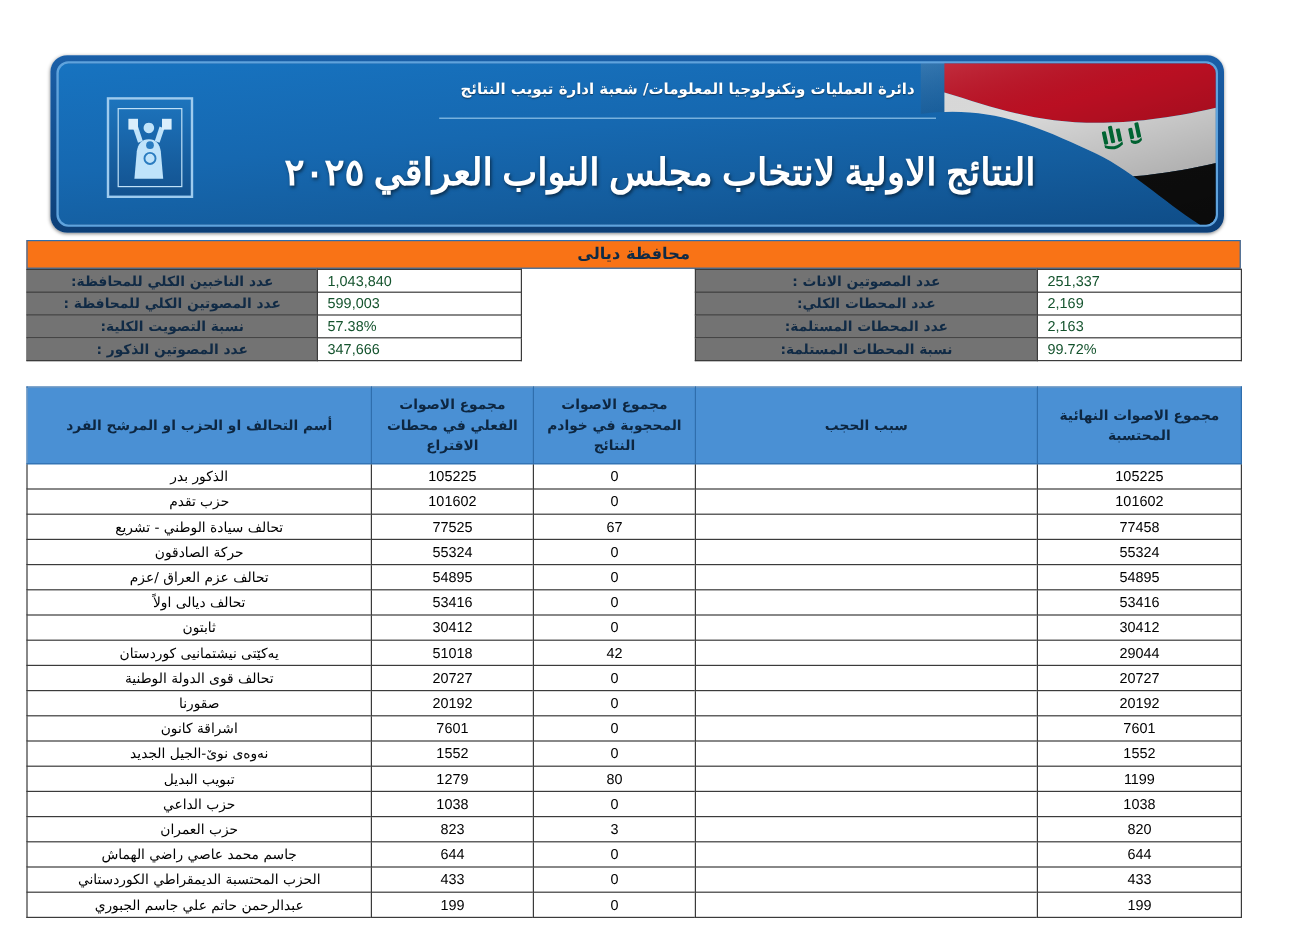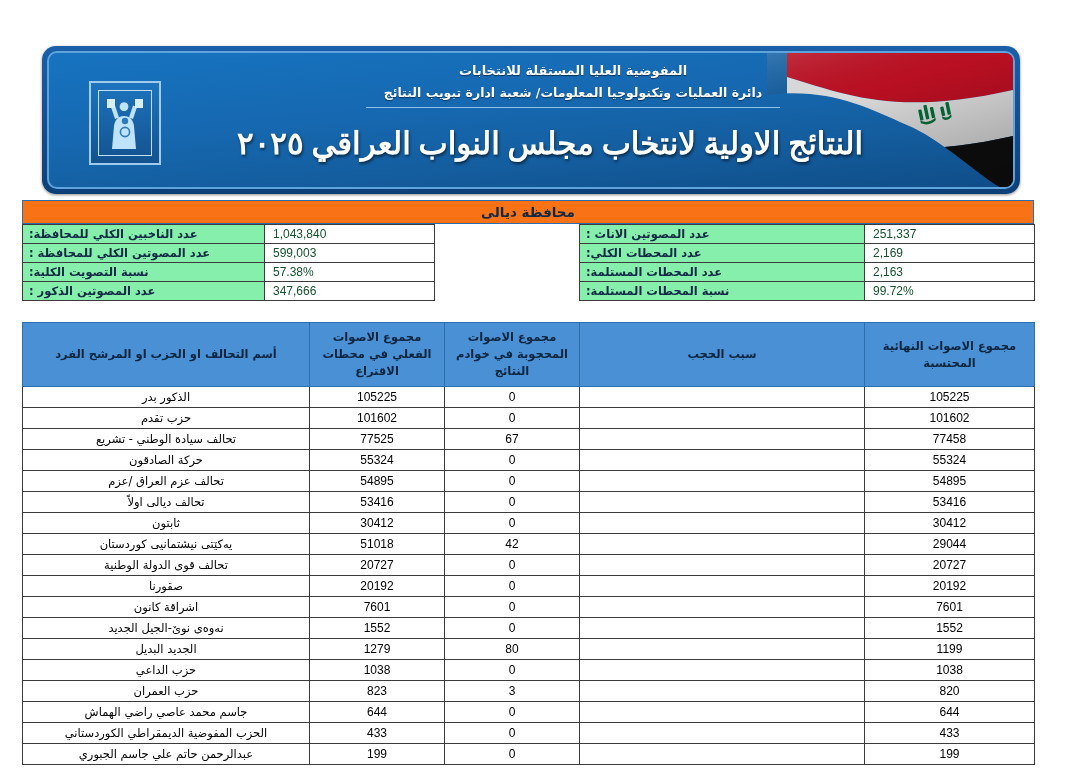--- a/index.html
+++ b/index.html
@@ -52,21 +52,21 @@
     width: 580px; text-align: center; color: #ffffff;
   }
   .org-line1 {
     font-size: 13px; font-weight: bold; letter-spacing: .2px;
     text-shadow: 0 1px 1px rgba(0,0,0,.5);
     margin-bottom: 4px; font-family: "DejaVu Sans", sans-serif;
   }
   .org-line2 {
     font-size: 12.5px; font-weight: bold;
     text-shadow: 0 1px 1px rgba(0,0,0,.5);
-    padding-bottom: 7px;
+    padding-bottom: 17px;
     border-bottom: 1.5px solid #8fc2e8;
     display: inline-block; padding-left: 18px; padding-right: 18px;
     font-family: "DejaVu Sans", sans-serif;
   }
   .main-title {
     position: absolute; right: 150px; top: 72px; width: 580px;
     text-align: center; color: #ffffff;
     font-size: 31px; font-weight: bold;
     text-shadow: 1px 2px 3px rgba(0,0,0,.55);
     font-family: Liberation Serif, serif;
@@ -88,22 +88,22 @@
     position: absolute; left: 22px; top: 224px;
     width: 1012px;
     border-collapse: collapse;
     table-layout: fixed;
   }
   .stats td {
     height: 19px; border: 1px solid #3b3b3b;
     font-size: 11.5px; padding: 0 6px;
   }
   .stats td.lbl {
-    background: #86efac; color: #102a45; font-weight: bold;
-    text-align: left;
+    background: #737373; color: #102a45; font-weight: bold;
+    text-align: center;
   }
   .stats td.val {
     background: #ffffff; color: #14532d; text-align: left;
     direction: ltr; font-family: "Liberation Sans", sans-serif; font-size: 12px;
     padding-left: 8px;
   }
   .stats td.gap { border: none; background: #fff; }
 
   
   .results {
@@ -184,21 +184,20 @@
             </g>
             <rect x="5" y="4" width="8" height="9" fill="#d9eefc"></rect>
             <rect x="33" y="4" width="8" height="9" fill="#d9eefc"></rect>
             <circle cx="23" cy="26" r="3.2" fill="#2a7cc0"></circle>
             <circle cx="23" cy="37" r="4.6" fill="none" stroke="#2a7cc0" stroke-width="1.6"></circle>
           </svg>
         </div>
       </div>
 
       <div class="head-text">
-        <div class="org-line1">المفوضية العليا المستقلة للانتخابات</div>
         <div class="org-line2">دائرة العمليات وتكنولوجيا المعلومات/ شعبة ادارة تبويب النتائج</div>
       </div>
       <div class="main-title">النتائج الاولية لانتخاب مجلس النواب العراقي ٢٠٢٥</div>
 
     </div>
   </div>
 
   <div class="gov-bar">
     <span>محافظة ديالى</span>
   </div>
@@ -343,21 +342,21 @@
           <td class="reason"></td>
           <td class="num">0</td>
           <td class="num">1552</td>
           <td class="name">نەوەى نوێ-الجيل الجديد</td>
         </tr>
         <tr>
           <td class="num">1199</td>
           <td class="reason"></td>
           <td class="num">80</td>
           <td class="num">1279</td>
-          <td class="name">الجديد البديل</td>
+          <td class="name">تبويب البديل</td>
         </tr>
         <tr>
           <td class="num">1038</td>
           <td class="reason"></td>
           <td class="num">0</td>
           <td class="num">1038</td>
           <td class="name">حزب الداعي</td>
         </tr>
         <tr>
           <td class="num">820</td>
@@ -371,21 +370,21 @@
           <td class="reason"></td>
           <td class="num">0</td>
           <td class="num">644</td>
           <td class="name">جاسم محمد عاصي راضي الهماش</td>
         </tr>
         <tr>
           <td class="num">433</td>
           <td class="reason"></td>
           <td class="num">0</td>
           <td class="num">433</td>
-          <td class="name">الحزب المفوضية الديمقراطي الكوردستاني</td>
+          <td class="name">الحزب المحتسبة الديمقراطي الكوردستاني</td>
         </tr>
         <tr>
           <td class="num">199</td>
           <td class="reason"></td>
           <td class="num">0</td>
           <td class="num">199</td>
           <td class="name">عبدالرحمن حاتم علي جاسم الجبوري</td>
         </tr>
       </tbody>
   </table>

